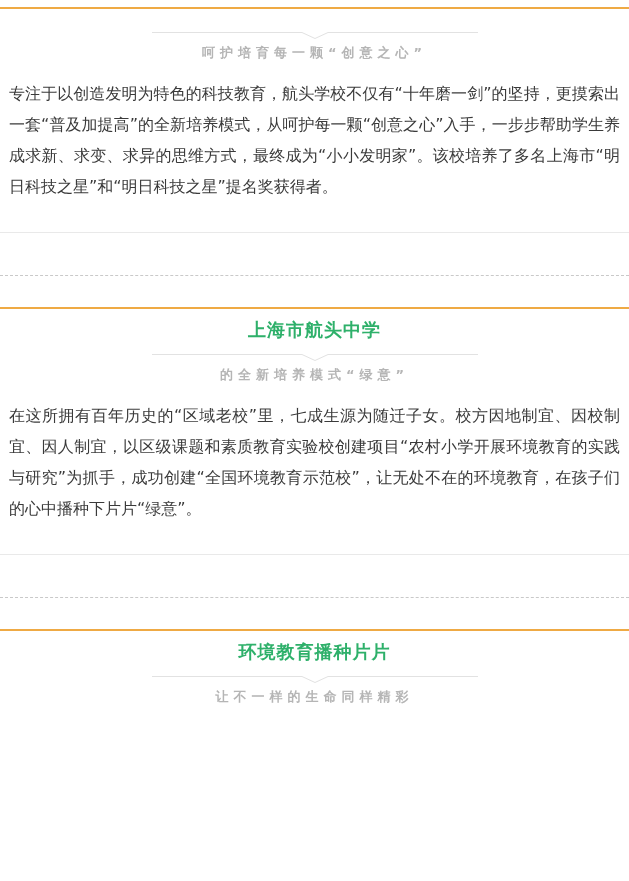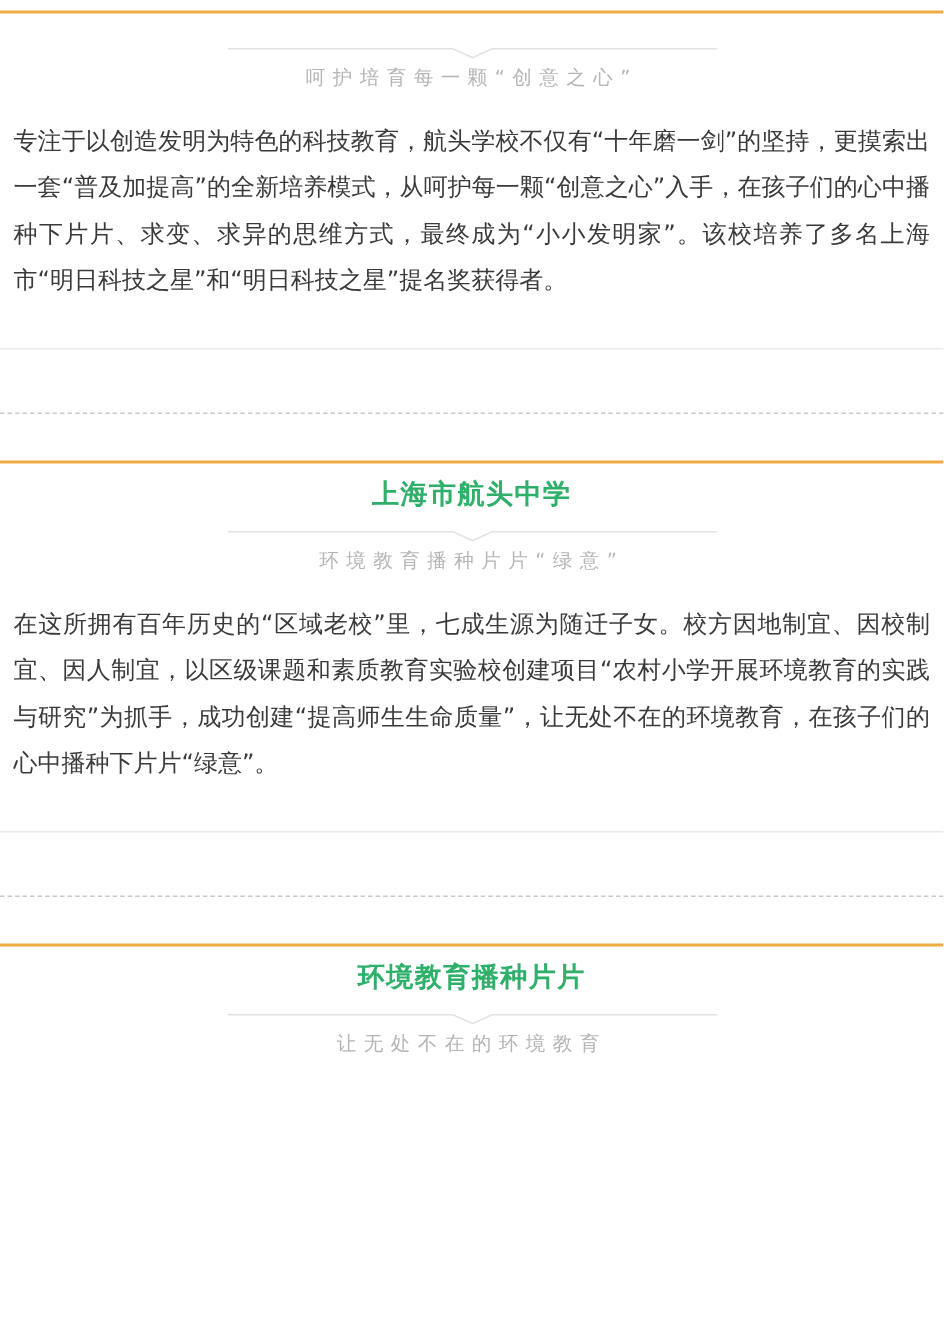--- a/index.html
+++ b/index.html
@@ -35,20 +35,21 @@
     width:326px;height:9px;margin:12px auto 4px auto;
     display:block;
   }
   .divider svg{display:block;width:326px;height:9px;}
   .subtitle{
     text-align:center;
     color:var(--subtitle);
     font-size:13px;
     line-height:18px;
     letter-spacing:5px;
+    font-weight:bold;
   }
   .body-text{
     margin-top:16px;
     color:var(--body-text);
     font-size:16px;
     line-height:31px;
     text-align:justify;
   }
   .gap{
     height:74px;
@@ -64,45 +65,45 @@
 
 <div class="page">
 
   <section class="card with-bottom">
     <div class="divider">
       <svg viewBox="0 0 326 9" xmlns="http://www.w3.org/2000/svg">
         <polyline points="0,1.5 150,1.5 163,7.5 176,1.5 326,1.5" fill="none" stroke="#e2e2e2" stroke-width="1"></polyline>
       </svg>
     </div>
     <div class="subtitle">呵护培育每一颗“创意之心”</div>
-    <p class="body-text">专注于以创造发明为特色的科技教育，航头学校不仅有“十年磨一剑”的坚持，更摸索出一套“普及加提高”的全新培养模式，从呵护每一颗“创意之心”入手，在孩子们的心中播种下片片、求变、求异的思维方式，最终成为“小小发明家”。该校培养了多名上海市“明日科技之星”和“明日科技之星”提名奖获得者。</p>
+    <p class="body-text">专注于以创造发明为特色的科技教育，航头学校不仅有“十年磨一剑”的坚持，更摸索出一套“普及加提高”的全新培养模式，从呵护每一颗“创意之心”入手，一步步帮助学生养成求新、求变、求异的思维方式，最终成为“小小发明家”。该校培养了多名上海市“明日科技之星”和“明日科技之星”提名奖获得者。</p>
   </section>
 
   <div class="gap">
     <div class="dashed-line"></div>
   </div>
 
   <section class="card with-bottom">
     <h2 class="section-title">上海市航头中学</h2>
     <div class="divider">
       <svg viewBox="0 0 326 9" xmlns="http://www.w3.org/2000/svg">
         <polyline points="0,1.5 150,1.5 163,7.5 176,1.5 326,1.5" fill="none" stroke="#e2e2e2" stroke-width="1"></polyline>
       </svg>
     </div>
-    <div class="subtitle">环境教育播种片片“绿意”</div>
-    <p class="body-text">在这所拥有百年历史的“区域老校”里，七成生源为随迁子女。校方因地制宜、因校制宜、因人制宜，以区级课题和素质教育实验校创建项目“农村小学开展环境教育的实践与研究”为抓手，成功创建“提高师生生命质量”，让无处不在的环境教育，在孩子们的心中播种下片片“绿意”。</p>
+    <div class="subtitle">的全新培养模式“绿意”</div>
+    <p class="body-text">在这所拥有百年历史的“区域老校”里，七成生源为随迁子女。校方因地制宜、因校制宜、因人制宜，以区级课题和素质教育实验校创建项目“农村小学开展环境教育的实践与研究”为抓手，成功创建“全国环境教育示范校”，让无处不在的环境教育，在孩子们的心中播种下片片“绿意”。</p>
   </section>
 
   <div class="gap">
     <div class="dashed-line"></div>
   </div>
 
   <section class="card">
     <h2 class="section-title">环境教育播种片片</h2>
     <div class="divider">
       <svg viewBox="0 0 326 9" xmlns="http://www.w3.org/2000/svg">
         <polyline points="0,1.5 150,1.5 163,7.5 176,1.5 326,1.5" fill="none" stroke="#e2e2e2" stroke-width="1"></polyline>
       </svg>
     </div>
-    <div class="subtitle">让无处不在的环境教育</div>
+    <div class="subtitle">让不一样的生命同样精彩</div>
   </section>
 
 </div>
 
 </body></html>

